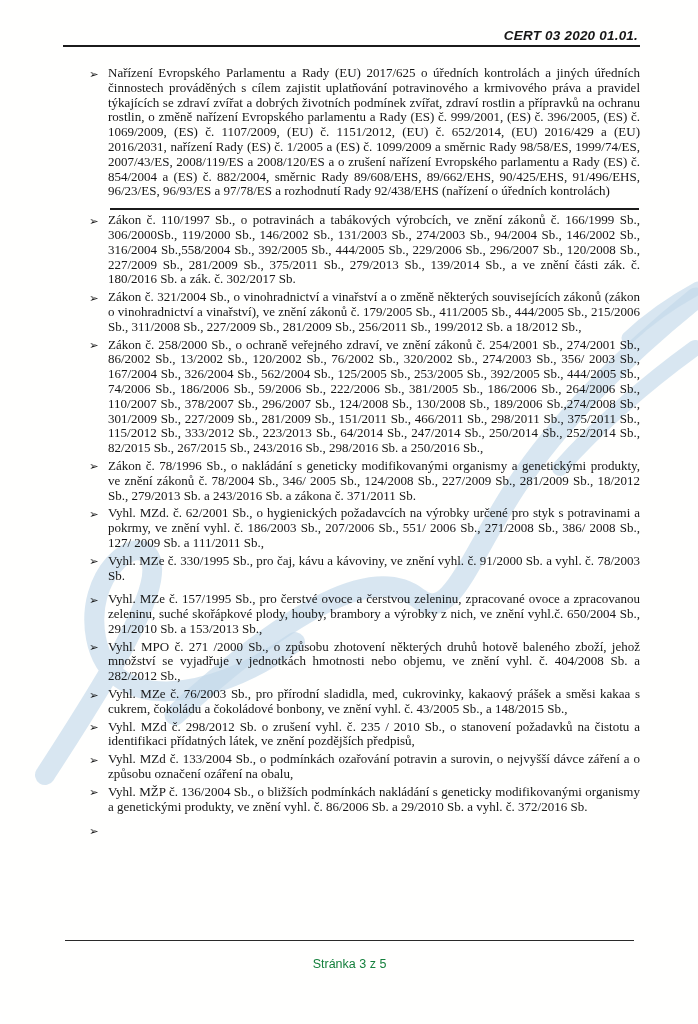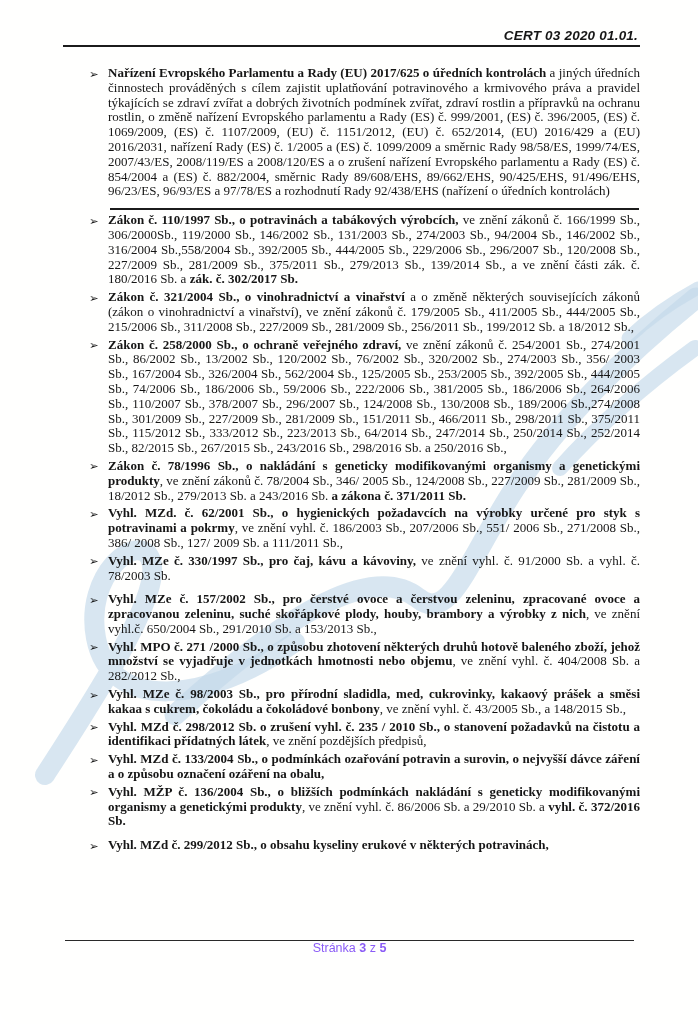--- a/index.html
+++ b/index.html
@@ -59,39 +59,39 @@
     margin-bottom: 3px;
   }
   .item.gap-above { margin-top: 9px; }
   .bullet {
     position: absolute;
     left: 26px;
     top: 0.5px;
     font-size: 11.5px;
     font-family: "DejaVu Sans", sans-serif;
   }
-  .bold { font-weight: bold; }
+  .bold { font-weight: normal; }
   .separator {
     border-top: 2.2px solid #1b1b1b;
     margin: 9px 1px 3px 47px;
   }
   .footer {
     position: absolute;
     z-index: 1;
     left: 65px;
     right: 64px;
     top: 940px;
   }
   .footer-rule { border-top: 1.8px solid #2a2a2a; }
   .footer-text {
     text-align: center;
     font-family: "Liberation Sans", sans-serif;
     font-size: 12.5px;
-    margin-top: 0;
-    color: #8b5cf6;
+    margin-top: 16px;
+    color: #15803d;
   }
 </style>
 </head>
 <body>
 
 <div class="page">
 
   <svg class="watermark" viewBox="0 0 698 1024" width="698" height="1024" aria-hidden="true">
     <path d="M 45 775 C 100 690 165 590 150 558 C 138 532 84 574 96 638 C 110 712 205 705 295 642" stroke-width="20"></path>
     <path d="M 175 715 C 295 605 375 565 418 598 C 450 624 468 560 515 488 C 558 422 625 355 696 298" stroke-width="21"></path>
@@ -105,28 +105,28 @@
   </div>
 
   <div class="list">
       <div class="item"><span class="bullet">➢</span><span class="itext"><span class="bold">Nařízení Evropského Parlamentu a Rady (EU) 2017/625 o úředních kontrolách</span><span> a jiných úředních činnostech prováděných s cílem zajistit uplatňování potravinového a krmivového práva a pravidel týkajících se zdraví zvířat a dobrých životních podmínek zvířat, zdraví rostlin a přípravků na ochranu rostlin, o změně nařízení Evropského parlamentu a Rady (ES) č. 999/2001, (ES) č. 396/2005, (ES) č. 1069/2009, (ES) č. 1107/2009, (EU) č. 1151/2012, (EU) č. 652/2014, (EU) 2016/429 a (EU) 2016/2031, nařízení Rady (ES) č. 1/2005 a (ES) č. 1099/2009 a směrnic Rady 98/58/ES, 1999/74/ES, 2007/43/ES, 2008/119/ES a 2008/120/ES a o zrušení nařízení Evropského parlamentu a Rady (ES) č. 854/2004 a (ES) č. 882/2004, směrnic Rady 89/608/EHS, 89/662/EHS, 90/425/EHS, 91/496/EHS, 96/23/ES, 96/93/ES a 97/78/ES a rozhodnutí Rady 92/438/EHS (nařízení o úředních kontrolách)</span></span></div>
       <div class="separator"></div>
       <div class="item"><span class="bullet">➢</span><span class="itext"><span class="bold">Zákon č. 110/1997 Sb., o potravinách a tabákových výrobcích,</span><span> ve znění zákonů č. 166/1999 Sb., 306/2000Sb., 119/2000 Sb., 146/2002 Sb., 131/2003 Sb., 274/2003 Sb., 94/2004 Sb., 146/2002 Sb., 316/2004 Sb.,558/2004 Sb., 392/2005 Sb., 444/2005 Sb., 229/2006 Sb., 296/2007 Sb., 120/2008 Sb., 227/2009 Sb., 281/2009 Sb., 375/2011 Sb., 279/2013 Sb., 139/2014 Sb., a ve znění části zák. č. 180/2016 Sb. a </span><span class="bold">zák. č. 302/2017 Sb.</span></span></div>
       <div class="item"><span class="bullet">➢</span><span class="itext"><span class="bold">Zákon č. 321/2004 Sb., o vinohradnictví a vinařství</span><span> a o změně některých souvisejících zákonů (zákon o vinohradnictví a vinařství), ve znění zákonů č. 179/2005 Sb., 411/2005 Sb., 444/2005 Sb., 215/2006 Sb., 311/2008 Sb., 227/2009 Sb., 281/2009 Sb., 256/2011 Sb., 199/2012 Sb. a 18/2012 Sb.,</span></span></div>
       <div class="item"><span class="bullet">➢</span><span class="itext"><span class="bold">Zákon č. 258/2000 Sb., o ochraně veřejného zdraví,</span><span> ve znění zákonů č. 254/2001 Sb., 274/2001 Sb., 86/2002 Sb., 13/2002 Sb., 120/2002 Sb., 76/2002 Sb., 320/2002 Sb., 274/2003 Sb., 356/ 2003 Sb., 167/2004 Sb., 326/2004 Sb., 562/2004 Sb., 125/2005 Sb., 253/2005 Sb., 392/2005 Sb., 444/2005 Sb., 74/2006 Sb., 186/2006 Sb., 59/2006 Sb., 222/2006 Sb., 381/2005 Sb., 186/2006 Sb., 264/2006 Sb., 110/2007 Sb., 378/2007 Sb., 296/2007 Sb., 124/2008 Sb., 130/2008 Sb., 189/2006 Sb.,274/2008 Sb., 301/2009 Sb., 227/2009 Sb., 281/2009 Sb., 151/2011 Sb., 466/2011 Sb., 298/2011 Sb., 375/2011 Sb., 115/2012 Sb., 333/2012 Sb., 223/2013 Sb., 64/2014 Sb., 247/2014 Sb., 250/2014 Sb., 252/2014 Sb., 82/2015 Sb., 267/2015 Sb., 243/2016 Sb., 298/2016 Sb. a 250/2016 Sb.,</span></span></div>
       <div class="item"><span class="bullet">➢</span><span class="itext"><span class="bold">Zákon č. 78/1996 Sb., o nakládání s geneticky modifikovanými organismy a genetickými produkty</span><span>, ve znění zákonů č. 78/2004 Sb., 346/ 2005 Sb., 124/2008 Sb., 227/2009 Sb., 281/2009 Sb., 18/2012 Sb., 279/2013 Sb. a 243/2016 Sb. </span><span class="bold">a zákona č. 371/2011 Sb.</span></span></div>
       <div class="item"><span class="bullet">➢</span><span class="itext"><span class="bold">Vyhl. MZd. č. 62/2001 Sb., o hygienických požadavcích na výrobky určené pro styk s potravinami a pokrmy</span><span>, ve znění vyhl. č. 186/2003 Sb., 207/2006 Sb., 551/ 2006 Sb., 271/2008 Sb., 386/ 2008 Sb., 127/ 2009 Sb. a  111/2011 Sb.,</span></span></div>
-      <div class="item"><span class="bullet">➢</span><span class="itext"><span class="bold">Vyhl. MZe č. 330/1997 Sb., pro čaj, kávu a kávoviny,</span><span> ve znění vyhl. č. 91/2000 Sb. a vyhl. č. 78/2003 Sb.</span></span></div>
-      <div class="item gap-above"><span class="bullet">➢</span><span class="itext"><span class="bold">Vyhl. MZe č. 157/2002 Sb., pro čerstvé ovoce a čerstvou zeleninu, zpracované ovoce a zpracovanou zeleninu, suché skořápkové plody, houby, brambory a výrobky z nich</span><span>, ve znění vyhl.č. 650/2004 Sb., 291/2010 Sb. a 153/2013 Sb.,</span></span></div>
+      <div class="item"><span class="bullet">➢</span><span class="itext"><span class="bold">Vyhl. MZe č. 330/1995 Sb., pro čaj, kávu a kávoviny,</span><span> ve znění vyhl. č. 91/2000 Sb. a vyhl. č. 78/2003 Sb.</span></span></div>
+      <div class="item gap-above"><span class="bullet">➢</span><span class="itext"><span class="bold">Vyhl. MZe č. 157/1995 Sb., pro čerstvé ovoce a čerstvou zeleninu, zpracované ovoce a zpracovanou zeleninu, suché skořápkové plody, houby, brambory a výrobky z nich</span><span>, ve znění vyhl.č. 650/2004 Sb., 291/2010 Sb. a 153/2013 Sb.,</span></span></div>
       <div class="item"><span class="bullet">➢</span><span class="itext"><span class="bold">Vyhl. MPO č. 271 /2000 Sb., o způsobu zhotovení některých druhů hotově baleného zboží, jehož množství se vyjadřuje v jednotkách hmotnosti nebo objemu</span><span>, ve znění vyhl. č. 404/2008 Sb. a 282/2012 Sb.,</span></span></div>
-      <div class="item"><span class="bullet">➢</span><span class="itext"><span class="bold">Vyhl. MZe č. 98/2003 Sb., pro přírodní sladidla, med, cukrovinky, kakaový prášek a směsi kakaa s cukrem, čokoládu a čokoládové bonbony</span><span>, ve znění vyhl. č. 43/2005 Sb., a 148/2015 Sb.,</span></span></div>
+      <div class="item"><span class="bullet">➢</span><span class="itext"><span class="bold">Vyhl. MZe č. 76/2003 Sb., pro přírodní sladidla, med, cukrovinky, kakaový prášek a směsi kakaa s cukrem, čokoládu a čokoládové bonbony</span><span>, ve znění vyhl. č. 43/2005 Sb., a 148/2015 Sb.,</span></span></div>
       <div class="item"><span class="bullet">➢</span><span class="itext"><span class="bold">Vyhl. MZd č. 298/2012 Sb. o zrušení vyhl. č. 235 / 2010 Sb., o stanovení požadavků na čistotu a identifikaci přídatných látek</span><span>, ve znění pozdějších předpisů,</span></span></div>
       <div class="item"><span class="bullet">➢</span><span class="itext"><span class="bold">Vyhl. MZd č. 133/2004 Sb., o podmínkách ozařování potravin a surovin, o nejvyšší dávce záření a o způsobu označení ozáření na obalu,</span></span></div>
       <div class="item"><span class="bullet">➢</span><span class="itext"><span class="bold">Vyhl. MŽP č. 136/2004 Sb., o bližších podmínkách nakládání s geneticky modifikovanými organismy a genetickými produkty</span><span>, ve znění vyhl. č. 86/2006 Sb. a 29/2010 Sb. a </span><span class="bold">vyhl. č. 372/2016 Sb.</span></span></div>
-      <div class="item gap-above"><span class="bullet">➢</span><span class="itext"><span class="bold">Vyhl. MZd č. 299/2012 Sb., o obsahu kyseliny erukové v některých potravinách,</span></span></div>
+      <div class="item gap-above"><span class="bullet">➢</span></div>
     </div>
 
   <div class="footer">
     <div class="footer-rule"></div>
     <div class="footer-text"><span>Stránka </span><span class="bold">3</span><span> z </span><span class="bold">5</span></div>
   </div>
 
 </div>
 
 </body></html>

